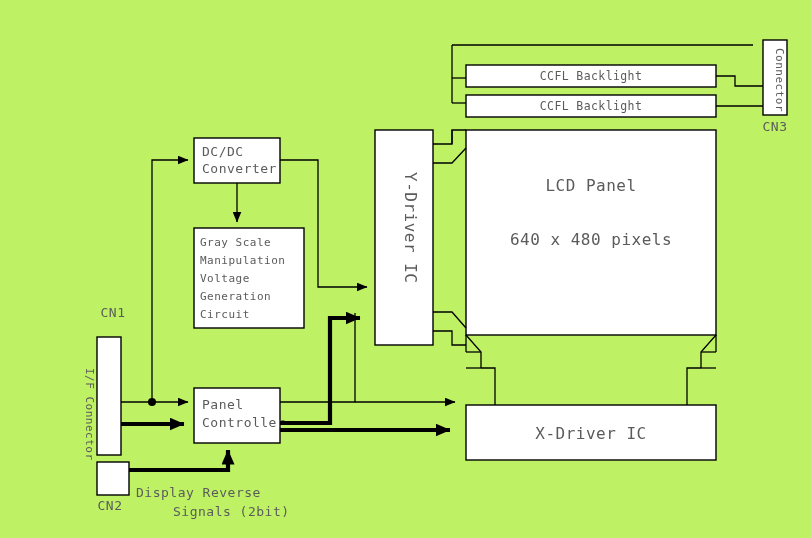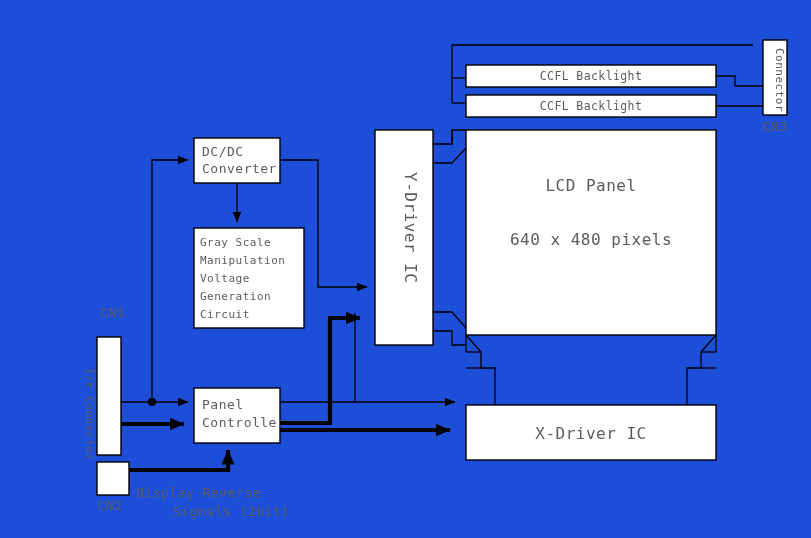--- a/index.html
+++ b/index.html
@@ -4,21 +4,21 @@
 <style>
   html,body{margin:0;padding:0;background:#ffffff;}
   body{
     width:811px;height:538px;
     font-family:"DejaVu Sans Mono","Liberation Mono",monospace;
     overflow:hidden;
   }
   #diagram-root{
     position:relative;
     width:811px;height:538px;
-    background:#1d4ed8;
+    background:#bef264;
   }
   svg#blockdiagram{
     position:absolute;left:0;top:0;
     width:811px;height:538px;
     display:block;
   }
   .blk{fill:#ffffff;stroke:#000000;stroke-width:1.4;}
   .wire{stroke:#000000;stroke-width:1.3;fill:none;}
   .wire-thick{stroke:#000000;stroke-width:4.2;fill:none;stroke-linejoin:miter;}
   .dot{fill:#000000;}

